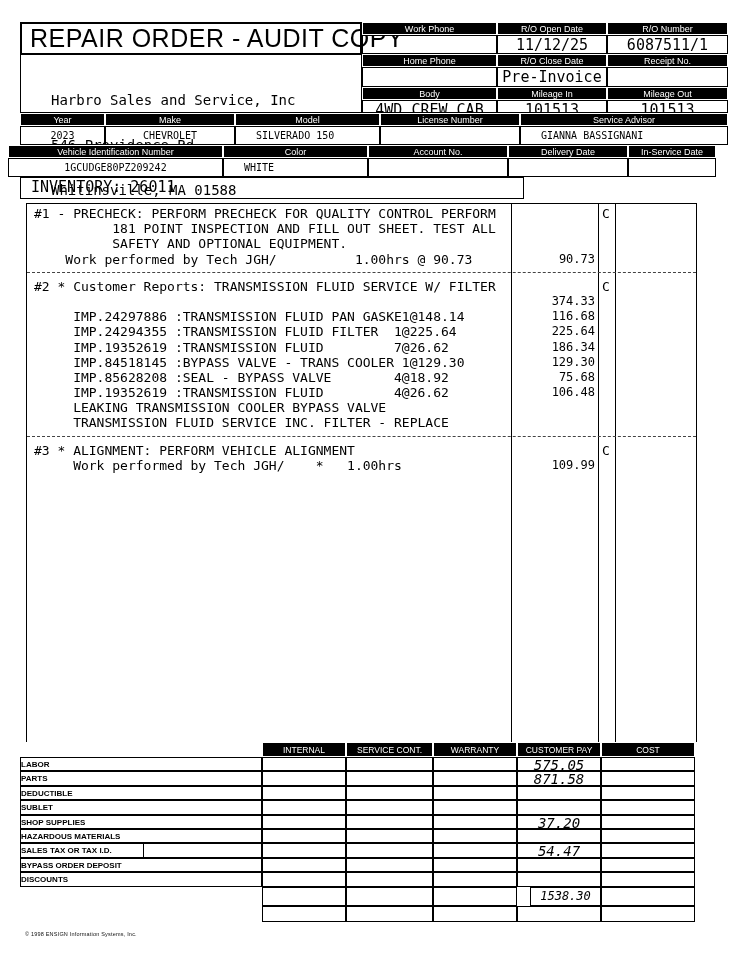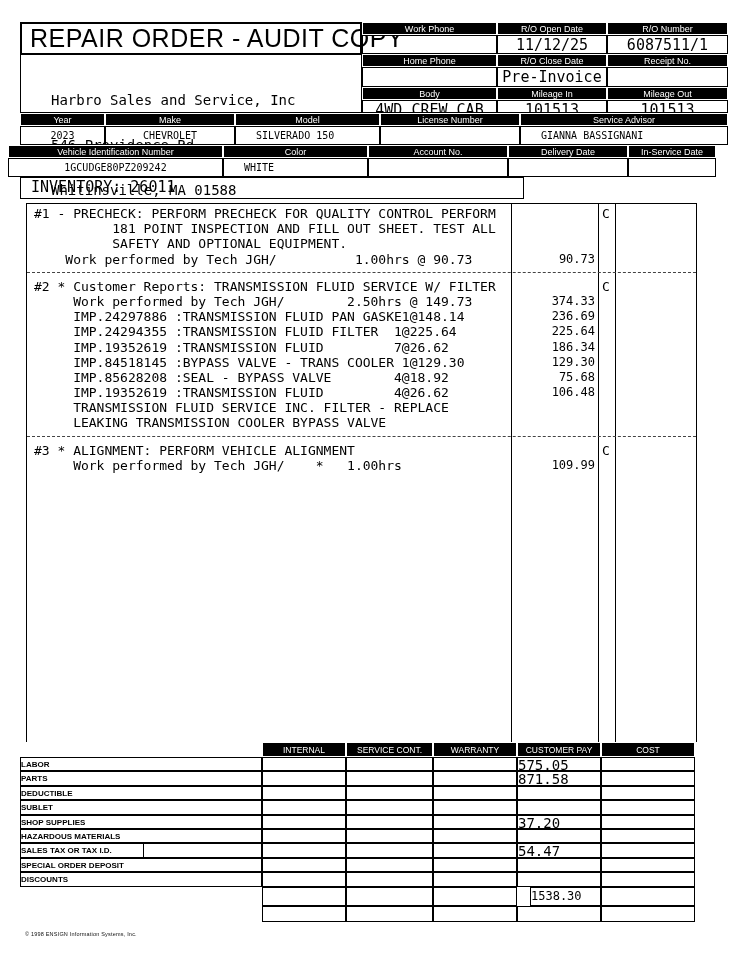--- a/index.html
+++ b/index.html
@@ -37,21 +37,21 @@
   .bline .amt{position:absolute;left:400px;width:168px;text-align:right;font-size:12px;white-space:pre;}
   .bline .flag{position:absolute;left:575px;font-size:13px;}
   .sep{height:5px;border-bottom:1px dashed #444;margin-bottom:6px;}
 
   
   .sgrid{left:20px;top:742px;width:550px;display:grid;grid-template-columns:242px 84px 87px 84px 84px 94px;grid-template-rows:15px repeat(9,14.4px) 19px 16px;}
   .shead{background:#000;color:#fff;font-size:8.5px;text-align:center;line-height:14px;border:1px solid #fff;box-sizing:border-box;white-space:nowrap;overflow:hidden;}
   .scell{border:1px solid #000;box-sizing:border-box;}
   .slabel{font-size:8px;font-weight:bold;line-height:13px;padding-left:0;white-space:nowrap;position:relative;}
   .snone{border:none;}
-  .samt{font-size:14px;text-align:left;line-height:14px;}
+  .samt{font-size:14px;text-align:center;line-height:14px;font-style:italic;}
   .stotal{font-size:12px;line-height:17px;margin-left:13px;}
   .ldiv{position:absolute;left:122px;top:0;bottom:0;border-left:1px solid #000;}
 
   .footer{left:25px;top:931px;font-size:5.5px;letter-spacing:.2px;color:#111;}
 </style>
 </head>
 <body>
 
 <div class="abs company-box">
   <div class="abs company-lines mono">
@@ -132,26 +132,25 @@
       <div class="bline">
         <div class="desc">    Work performed by Tech JGH/          1.00hrs @ 90.73</div>
         <div class="amt">90.73</div>
       </div>
       <div class="sep"></div>
       <div class="bline">
         <div class="desc">#2 * Customer Reports: TRANSMISSION FLUID SERVICE W/ FILTER</div>
         <div class="flag">C</div>
       </div>
       <div class="bline">
-        <div class="desc">     Work performed by Tech JGH/        2.50hrs @ 149.73</div>
         <div class="amt">374.33</div>
       </div>
       <div class="bline">
         <div class="desc">     IMP.24297886 :TRANSMISSION FLUID PAN GASKE1@148.14</div>
-        <div class="amt">236.69</div>
+        <div class="amt">116.68</div>
       </div>
       <div class="bline">
         <div class="desc">     IMP.24294355 :TRANSMISSION FLUID FILTER  1@225.64</div>
         <div class="amt">225.64</div>
       </div>
       <div class="bline">
         <div class="desc">     IMP.19352619 :TRANSMISSION FLUID         7@26.62</div>
         <div class="amt">186.34</div>
       </div>
       <div class="bline">
@@ -160,24 +159,24 @@
       </div>
       <div class="bline">
         <div class="desc">     IMP.85628208 :SEAL - BYPASS VALVE        4@18.92</div>
         <div class="amt">75.68</div>
       </div>
       <div class="bline">
         <div class="desc">     IMP.19352619 :TRANSMISSION FLUID         4@26.62</div>
         <div class="amt">106.48</div>
       </div>
       <div class="bline">
+        <div class="desc">     LEAKING TRANSMISSION COOLER BYPASS VALVE</div>
+      </div>
+      <div class="bline">
         <div class="desc">     TRANSMISSION FLUID SERVICE INC. FILTER - REPLACE</div>
-      </div>
-      <div class="bline">
-        <div class="desc">     LEAKING TRANSMISSION COOLER BYPASS VALVE</div>
       </div>
       <div class="sep"></div>
       <div class="bline">
         <div class="desc">#3 * ALIGNMENT: PERFORM VEHICLE ALIGNMENT</div>
         <div class="flag">C</div>
       </div>
       <div class="bline">
         <div class="desc">     Work performed by Tech JGH/    *   1.00hrs</div>
         <div class="amt">109.99</div>
       </div>
@@ -226,21 +225,21 @@
     <div class="scell"></div>
     <div class="scell"></div>
     <div class="scell"></div>
     <div class="scell"></div>
     <div class="scell slabel">SALES TAX OR TAX I.D.<div class="ldiv"></div></div>
     <div class="scell"></div>
     <div class="scell"></div>
     <div class="scell"></div>
     <div class="scell samt mono">54.47</div>
     <div class="scell"></div>
-    <div class="scell slabel">SPECIAL ORDER DEPOSIT</div>
+    <div class="scell slabel">BYPASS ORDER DEPOSIT</div>
     <div class="scell"></div>
     <div class="scell"></div>
     <div class="scell"></div>
     <div class="scell"></div>
     <div class="scell"></div>
     <div class="scell slabel">DISCOUNTS</div>
     <div class="scell"></div>
     <div class="scell"></div>
     <div class="scell"></div>
     <div class="scell"></div>

